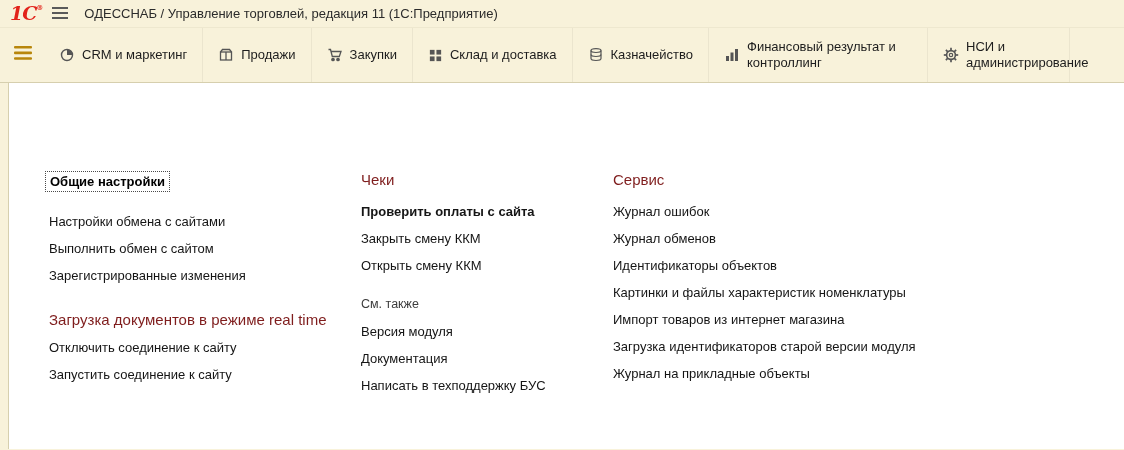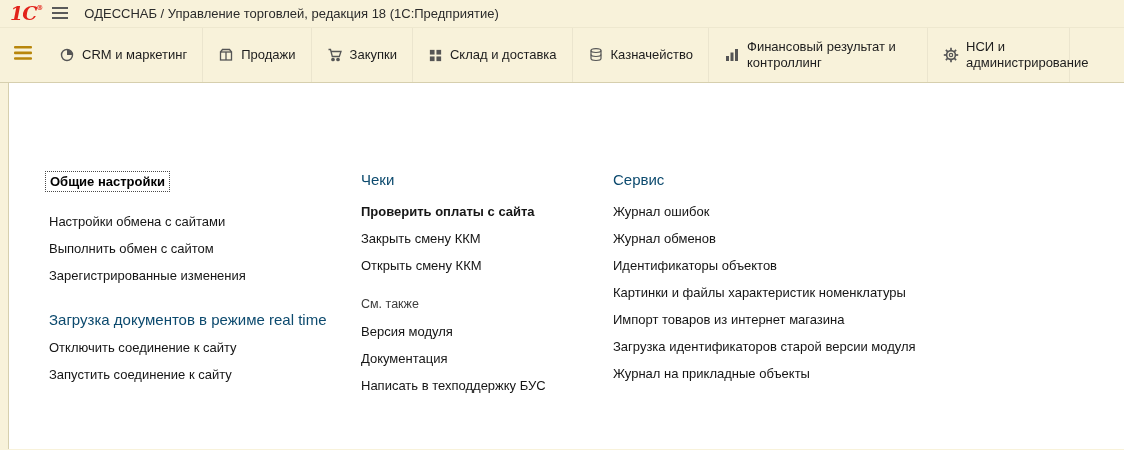--- a/index.html
+++ b/index.html
@@ -60,41 +60,41 @@
   .link {
     font-size: 13px; color: #151515; padding: 6px 0; cursor: pointer;
     white-space: nowrap;
   }
   .link.bold { font-weight: bold; }
   .focused-link {
     font-size: 13px; font-weight: bold; color: #000; cursor: pointer;
     border: 1px dotted #4a4a4a; padding: 2px 4px; margin: 0 0 16px -4px;
   }
   .green-header {
-    color: #0c4a6e; font-size: 15px; line-height: 1.2;
+    color: #7f1d1d; font-size: 15px; line-height: 1.2;
     margin: 0 16px 9px 0; white-space: nowrap;
   }
   .green-header.mid { margin-top: 22px; margin-bottom: 5px; }
   .see-also { font-size: 12.5px; color: #3c3c3c; margin: 18px 0 7px 0; }
 </style>
 </head>
 <body>
 
 <div class="titlebar">
   <span class="logo-1c" aria-hidden="true">1С<sup>®</sup></span>
   <span class="titlebar-burger">
     <span>
       <svg width="16" height="12" viewBox="0 0 16 12" fill="#5a5a5a">
         <rect y="0" width="16" height="2"></rect>
           <rect y="5" width="16" height="2"></rect>
           <rect y="10" width="16" height="2"></rect>
       </svg>
     </span>
   </span>
-  <span class="titlebar-title">ОДЕССНАБ / Управление торговлей, редакция 18  (1С:Предприятие)</span>
+  <span class="titlebar-title">ОДЕССНАБ / Управление торговлей, редакция 11  (1С:Предприятие)</span>
 </div>
 
 <div class="ribbon">
   <span class="ribbon-burger">
     <span>
       <svg width="18" height="14" viewBox="0 0 18 14" fill="#b8860b">
         <rect y="0" width="18" height="2.6" rx="1"></rect>
           <rect y="5.6" width="18" height="2.6" rx="1"></rect>
           <rect y="11.2" width="18" height="2.6" rx="1"></rect>
       </svg>

